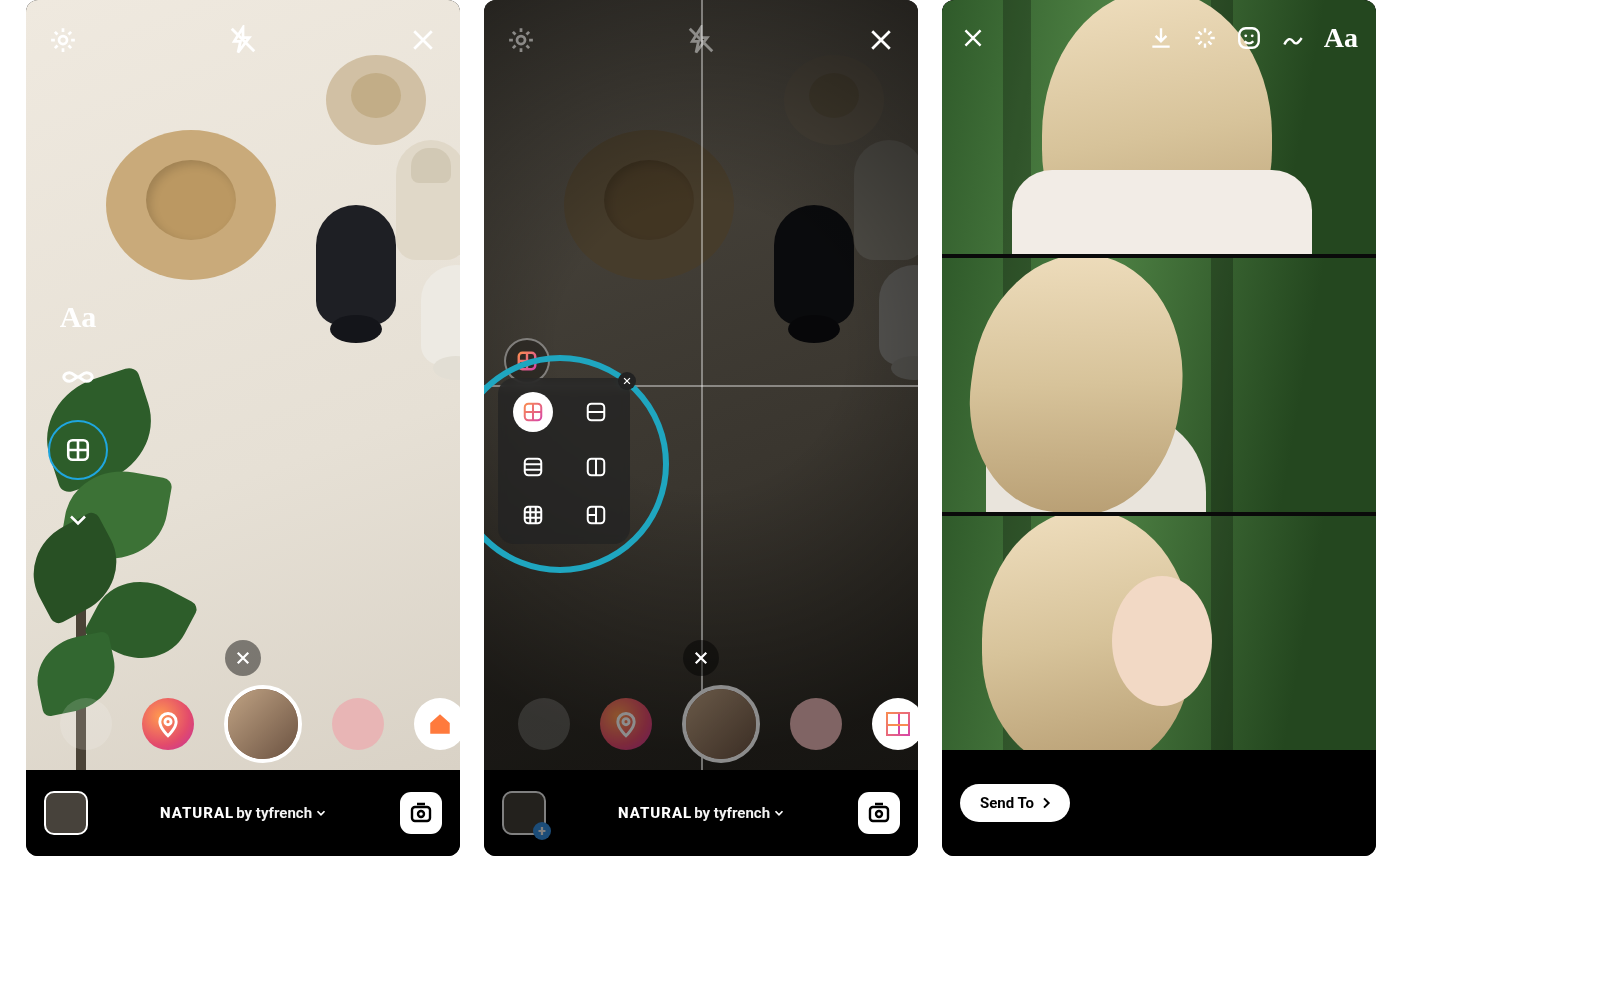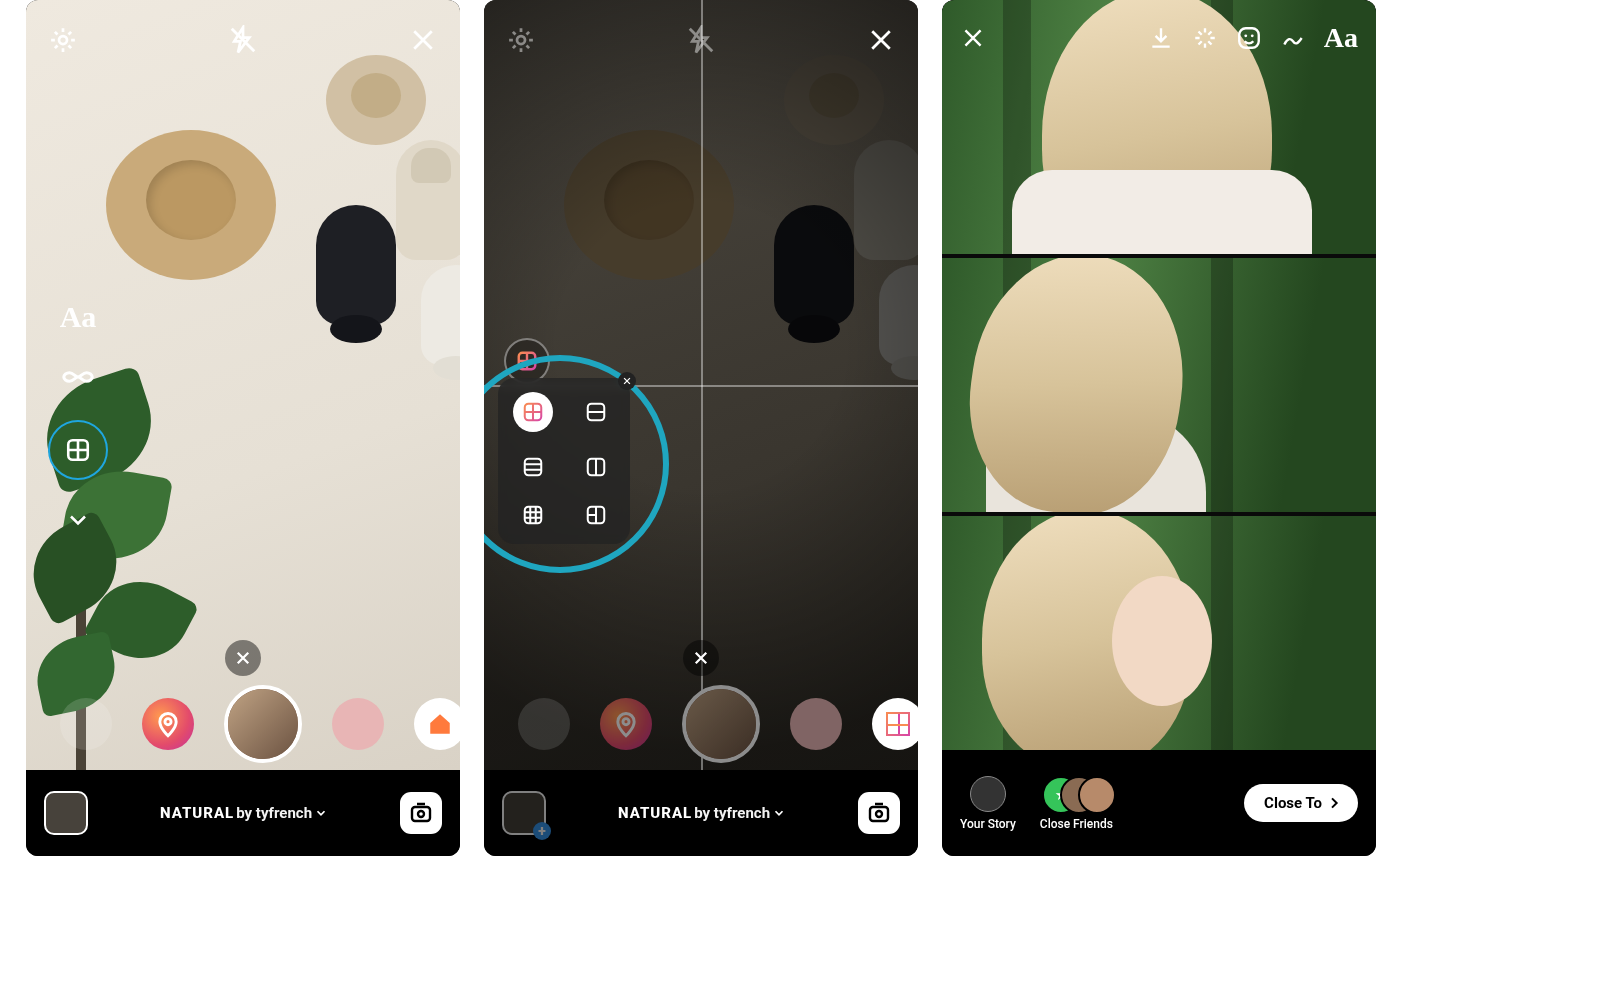--- a/index.html
+++ b/index.html
@@ -528,36 +528,22 @@
       <span class="icon">
         <svg viewBox="0 0 24 24">
               <path d="M4 18c3-6 6-6 8-3s4 3 8-3"></path>
             </svg>
       </span>
       <span class="Aa">Aa</span>
     </div>
   </div>
 
   <div class="sharebar">
-    <div style="display:flex;gap:24px">
-      <div class="share-item">
-        <div class="avatar-ring"></div>
-        <span>Your Story</span>
-      </div>
-      <div class="share-item">
-        <div class="cf-cluster">
-          <div class="c1"></div>
-              <div class="c2"></div>
-              <div class="c3"></div>
-        </div>
-        <span>Close Friends</span>
-      </div>
-    </div>
     <div class="sendto">
-      <span>Close To</span>
+      <span>Send To</span>
       <svg viewBox="0 0 24 24">
             <path d="M9 5l7 7-7 7"></path>
           </svg>
     </div>
   </div>
 </div>
 
 </div>
 
 </body></html>

